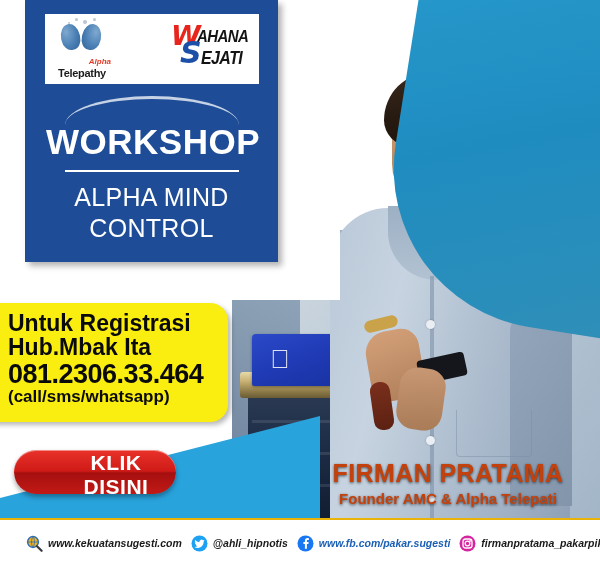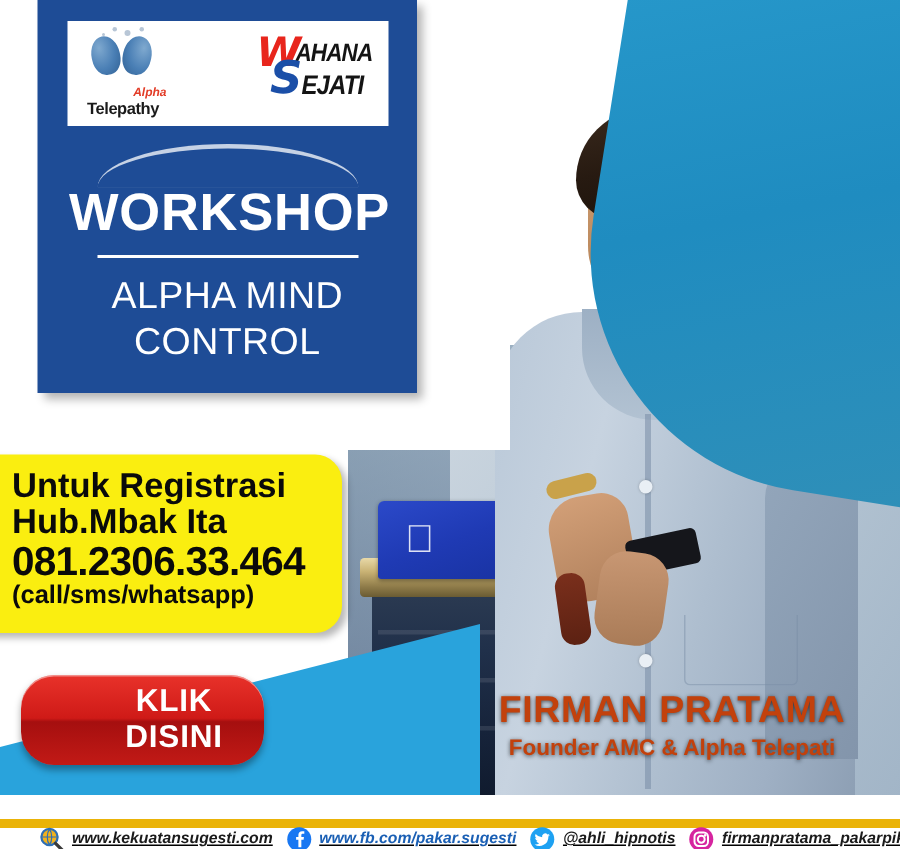--- a/index.html
+++ b/index.html
@@ -426,21 +426,21 @@
   }
   .yl1 { font-size: 23px; }
   .yl2 { font-size: 23px; }
   .yl3 { font-size: 27px; letter-spacing: -.5px; }
   .yl4 { font-size: 17px; text-align: left; padding-right: 12px; }
 
   
   .klik-btn {
     position: absolute;
     left: 14px; top: 450px;
-    width: 162px; height: 60px;
+    width: 162px; height: 44px;
     border-radius: 22px;
     background: linear-gradient(180deg,#e8322a 0%, #cf1a17 48%, #a50f0f 52%, #c21a16 100%);
     box-shadow: 0 3px 5px rgba(0,0,0,.35), inset 0 1px 0 rgba(255,255,255,.45);
     border: none;
     color: #ffffff;
     font-size: 21px;
     font-weight: bold;
     letter-spacing: .5px;
     cursor: pointer;
     font-family: "Liberation Sans", sans-serif;
@@ -466,29 +466,28 @@
     font-size: 15px;
     font-weight: bold;
     line-height: 1.3;
     margin-top: 1px;
   }
 
   
   .footer {
     position: absolute;
     left: 0; bottom: 0;
-    width: 600px; height: 20px;
+    width: 600px; height: 48px;
     background: #ffffff;
-    border-top: 6px solid #eab308;
+    border-top: 2px solid #eab308;
     display: flex;
     align-items: center;
     gap: 9px;
     padding-left: 26px;
     box-sizing: border-box;
-    text-decoration: underline;
   }
   .f-item {
     display: flex;
     align-items: center;
     gap: 5px;
   }
   .f-text {
     font-size: 10.5px;
     font-weight: bold;
     font-style: italic;
@@ -611,32 +610,32 @@
       <svg class="f-icon" viewBox="0 0 17 17">
         <circle cx="7" cy="7" r="5.4" fill="#f2b21c" stroke="#2f6fb5" stroke-width="1.5"></circle>
         <path d="M2.2 7 h9.6 M7 1.7 C9 4.5 9 9.5 7 12.3 C5 9.5 5 4.5 7 1.7Z" fill="none" stroke="#2f6fb5" stroke-width=".8"></path>
         <path d="M11 11.2 L15.6 15.8" stroke="#3a3a3a" stroke-width="2.2" stroke-linecap="round"></path>
       </svg>
       <span class="f-text">www.kekuatansugesti.com</span>
     </div>
 
     <div class="f-item">
       <svg class="f-icon" viewBox="0 0 17 17">
+        <circle cx="8.5" cy="8.5" r="8" fill="#1da1f2"></circle>
+        <path d="M13.6 5.6c-.38.17-.78.28-1.2.33.43-.26.76-.67.92-1.16-.4.24-.85.41-1.33.51a2.1 2.1 0 0 0-3.57 1.9A5.93 5.93 0 0 1 4.1 4.99a2.1 2.1 0 0 0 .65 2.79c-.34-.01-.66-.1-.94-.26v.03c0 1.01.72 1.86 1.68 2.05-.3.08-.62.1-.94.04a2.1 2.1 0 0 0 1.96 1.45 4.22 4.22 0 0 1-3.1.87 5.95 5.95 0 0 0 9.17-5.01v-.27c.41-.3.76-.67 1.04-1.08z" fill="#fff"></path>
+      </svg>
+      <span class="f-text">@ahli_hipnotis</span>
+    </div>
+
+    <div class="f-item">
+      <svg class="f-icon" viewBox="0 0 17 17">
         <circle cx="8.5" cy="8.5" r="8" fill="#1877f2"></circle>
         <path d="M9.9 8.9h1.5l.23-1.9H9.9V5.8c0-.55.16-.92.95-.92h1.02V3.2c-.18-.02-.78-.08-1.48-.08-1.47 0-2.47.9-2.47 2.54V7H6.4v1.9h1.52v4.85H9.9z" fill="#fff"></path>
       </svg>
       <span class="f-text link">www.fb.com/pakar.sugesti</span>
-    </div>
-
-    <div class="f-item">
-      <svg class="f-icon" viewBox="0 0 17 17">
-        <circle cx="8.5" cy="8.5" r="8" fill="#1da1f2"></circle>
-        <path d="M13.6 5.6c-.38.17-.78.28-1.2.33.43-.26.76-.67.92-1.16-.4.24-.85.41-1.33.51a2.1 2.1 0 0 0-3.57 1.9A5.93 5.93 0 0 1 4.1 4.99a2.1 2.1 0 0 0 .65 2.79c-.34-.01-.66-.1-.94-.26v.03c0 1.01.72 1.86 1.68 2.05-.3.08-.62.1-.94.04a2.1 2.1 0 0 0 1.96 1.45 4.22 4.22 0 0 1-3.1.87 5.95 5.95 0 0 0 9.17-5.01v-.27c.41-.3.76-.67 1.04-1.08z" fill="#fff"></path>
-      </svg>
-      <span class="f-text">@ahli_hipnotis</span>
     </div>
 
     <div class="f-item">
       <svg class="f-icon" viewBox="0 0 17 17">
         <circle cx="8.5" cy="8.5" r="8" fill="#d6249f"></circle>
         <rect x="4" y="4" width="9" height="9" rx="2.8" fill="none" stroke="#fff" stroke-width="1.3"></rect>
         <circle cx="8.5" cy="8.5" r="2.3" fill="none" stroke="#fff" stroke-width="1.3"></circle>
         <circle cx="11.1" cy="5.9" r=".85" fill="#fff"></circle>
       </svg>
       <span class="f-text">firmanpratama_pakarpikiran</span>

